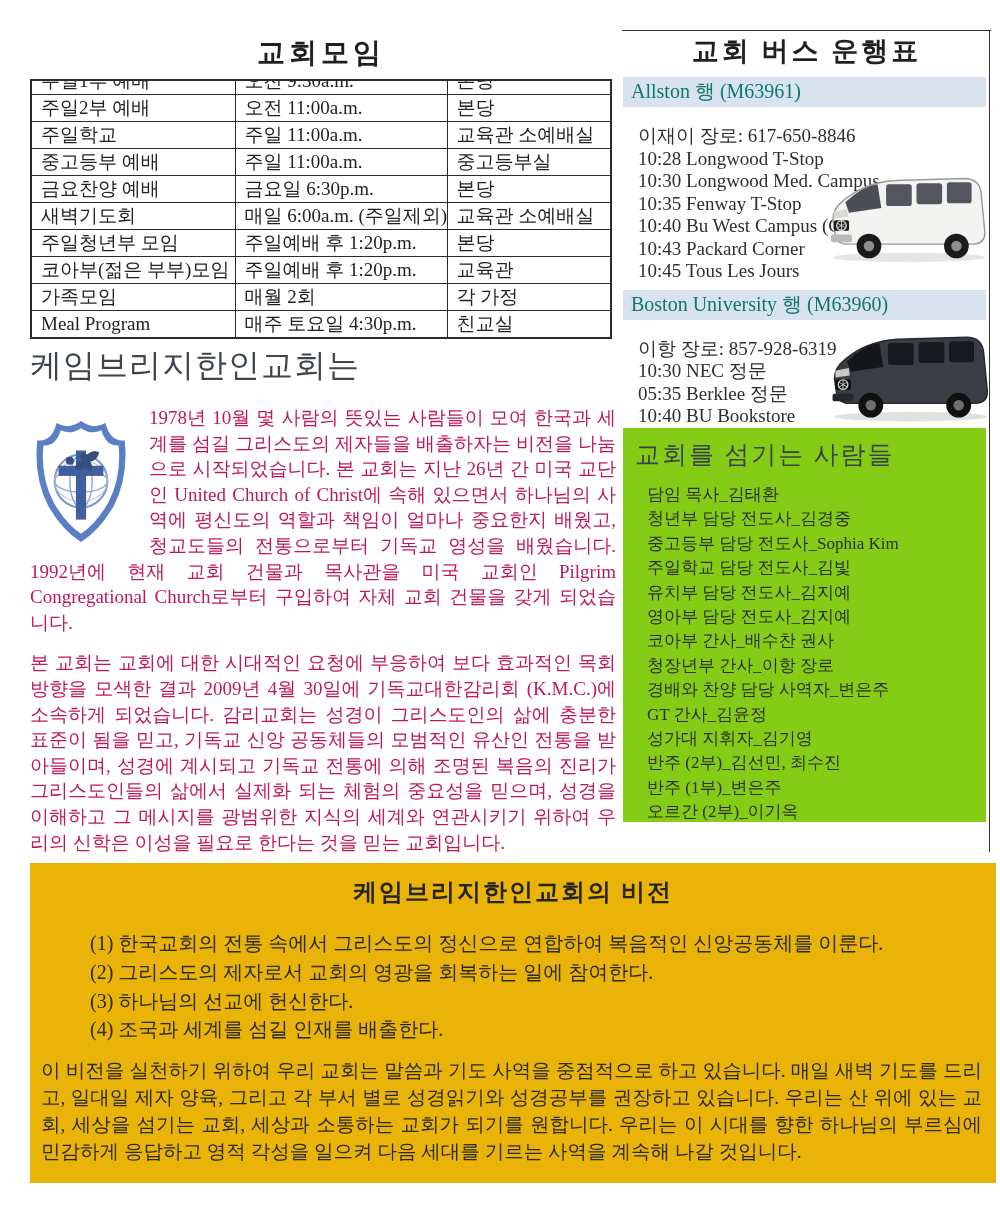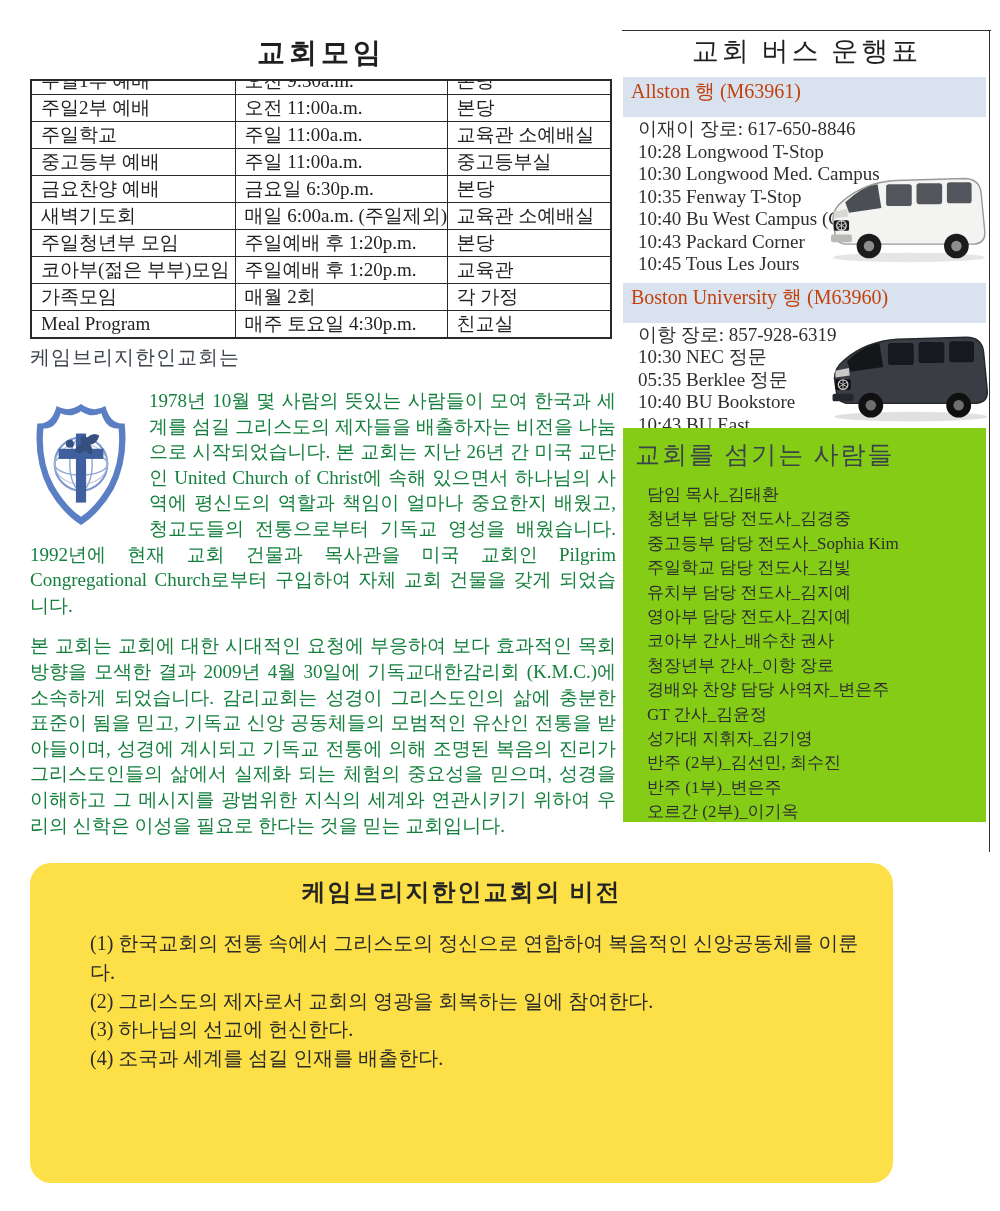--- a/index.html
+++ b/index.html
@@ -14,43 +14,43 @@
   table.mtable{border-collapse:collapse;width:580px;table-layout:fixed;}
   table.mtable{border:2px solid #2a2a2a;}
   table.mtable td{border:1.5px solid #2a2a2a;font-size:19px;color:#222;padding:0 2px 0 9px;height:25px;vertical-align:middle;overflow:hidden;white-space:nowrap;}
   col.c1{width:204px;} col.c2{width:212px;} col.c3{width:164px;}
   tr.clipped td{height:13px;padding-top:0;padding-bottom:0;}
   tr.clipped .clip{height:13px;overflow:hidden;}
   tr.clipped .clip span{display:block;margin-top:-13px;}
 
   
   .about{position:absolute;left:30px;top:344px;width:586px;}
-  .about-heading{font-size:20px;font-weight:500;color:#3e444c;letter-spacing:1px;margin:0 0 17px 0;}
-  .about p{font-size:19px;line-height:25.6px;text-align:justify;color:#15803d;margin:0 0 15px 0;}
+  .about-heading{font-size:32px;font-weight:500;color:#3e444c;letter-spacing:1px;margin:0 0 17px 0;}
+  .about p{font-size:19px;line-height:25.6px;text-align:justify;color:#be185d;margin:0 0 15px 0;}
   .logo-wrap{float:left;width:102px;height:130px;margin:11px 17px 4px 0;}
 
   
   .rule-top{position:absolute;left:622px;top:30px;width:369px;height:0;border-top:1.6px solid #333;}
   .rule-right{position:absolute;left:989px;top:30px;width:0;height:822px;border-left:1.6px solid #333;}
   .bus{position:absolute;left:623px;top:30px;width:367px;}
-  .bus-title{text-align:center;font-size:27px;font-weight:400;letter-spacing:3px;color:#1f1f1f;margin:3px 0 0 0;}
-  .route-header{background:#d9e3f0;font-size:20px;color:#c2410c;padding:1px 8px 12px 8px;margin-top:8px;width:347px;}
+  .bus-title{text-align:center;font-size:27px;font-weight:700;letter-spacing:3px;color:#1f1f1f;margin:3px 0 0 0;}
+  .route-header{background:#d9e3f0;font-size:20px;color:#0f766e;padding:1px 8px 2px 8px;margin-top:8px;width:347px;}
   .route-header.second{margin-top:5px;}
-  .bus-lines{padding:1px 0 2px 15px;}
+  .bus-lines{padding:18px 0 2px 15px;}
   .bus-line{font-size:19px;line-height:22.5px;color:#2e2e2e;white-space:nowrap;}
   .van{position:absolute;z-index:3;}
   .van-white{left:198px;top:140px;width:172px;height:95px;}
   .van-dark{left:200px;top:298px;width:172px;height:97px;}
 
   .servants{position:absolute;left:623px;top:428px;width:363px;height:394px;background:#84cc16;box-sizing:border-box;padding:8px 6px 10px 10px;}
   .servants-heading{font-size:25px;font-weight:500;letter-spacing:2px;color:#3c424a;margin:2px 0 12px 2px;}
   .servant-item{font-size:17px;line-height:24.4px;color:#2e2e2e;padding-left:14px;white-space:nowrap;}
 
   
-  .vision{position:absolute;left:30px;top:863px;width:863px;height:320px;background:#fde047;box-sizing:border-box;border-radius:21px;}
+  .vision{position:absolute;left:30px;top:863px;width:966px;height:320px;background:#eab308;box-sizing:border-box;}
   .vision-title{text-align:center;font-size:24px;font-weight:600;letter-spacing:2px;color:#242424;margin:13px 0 0 0;}
   .vision-list{margin:21px 16px 0 60px;}
   .vision-item{font-size:20px;line-height:28.8px;color:#2a2a2a;}
   .vision-para{font-size:19.5px;line-height:27px;text-align:justify;color:#2a2a2a;margin:13px 14px 0 11px;}
 </style>
 </head>
 <body>
 
 <div class="page">
 
@@ -250,15 +250,16 @@
 
   <div class="vision">
     <div class="vision-title">케임브리지한인교회의 비전</div>
     <div class="vision-list">
 
     <div class="vision-item">(1) 한국교회의 전통 속에서 그리스도의 정신으로 연합하여 복음적인 신앙공동체를 이룬다.</div>
         <div class="vision-item">(2) 그리스도의 제자로서 교회의 영광을 회복하는 일에 참여한다.</div>
         <div class="vision-item">(3) 하나님의 선교에 헌신한다.</div>
         <div class="vision-item">(4) 조국과 세계를 섬길 인재를 배출한다.</div>
       </div>
+    <div class="vision-para">이 비전을 실천하기 위하여 우리 교회는 말씀과 기도 사역을 중점적으로 하고 있습니다. 매일 새벽 기도를 드리고, 일대일 제자 양육, 그리고 각 부서 별로 성경읽기와 성경공부를 권장하고 있습니다. 우리는 산 위에 있는 교회, 세상을 섬기는 교회, 세상과 소통하는 교회가 되기를 원합니다. 우리는 이 시대를 향한 하나님의 부르심에 민감하게 응답하고 영적 각성을 일으켜 다음 세대를 기르는 사역을 계속해 나갈 것입니다.</div>
   </div>
 
 </div>
 
 </body></html>

